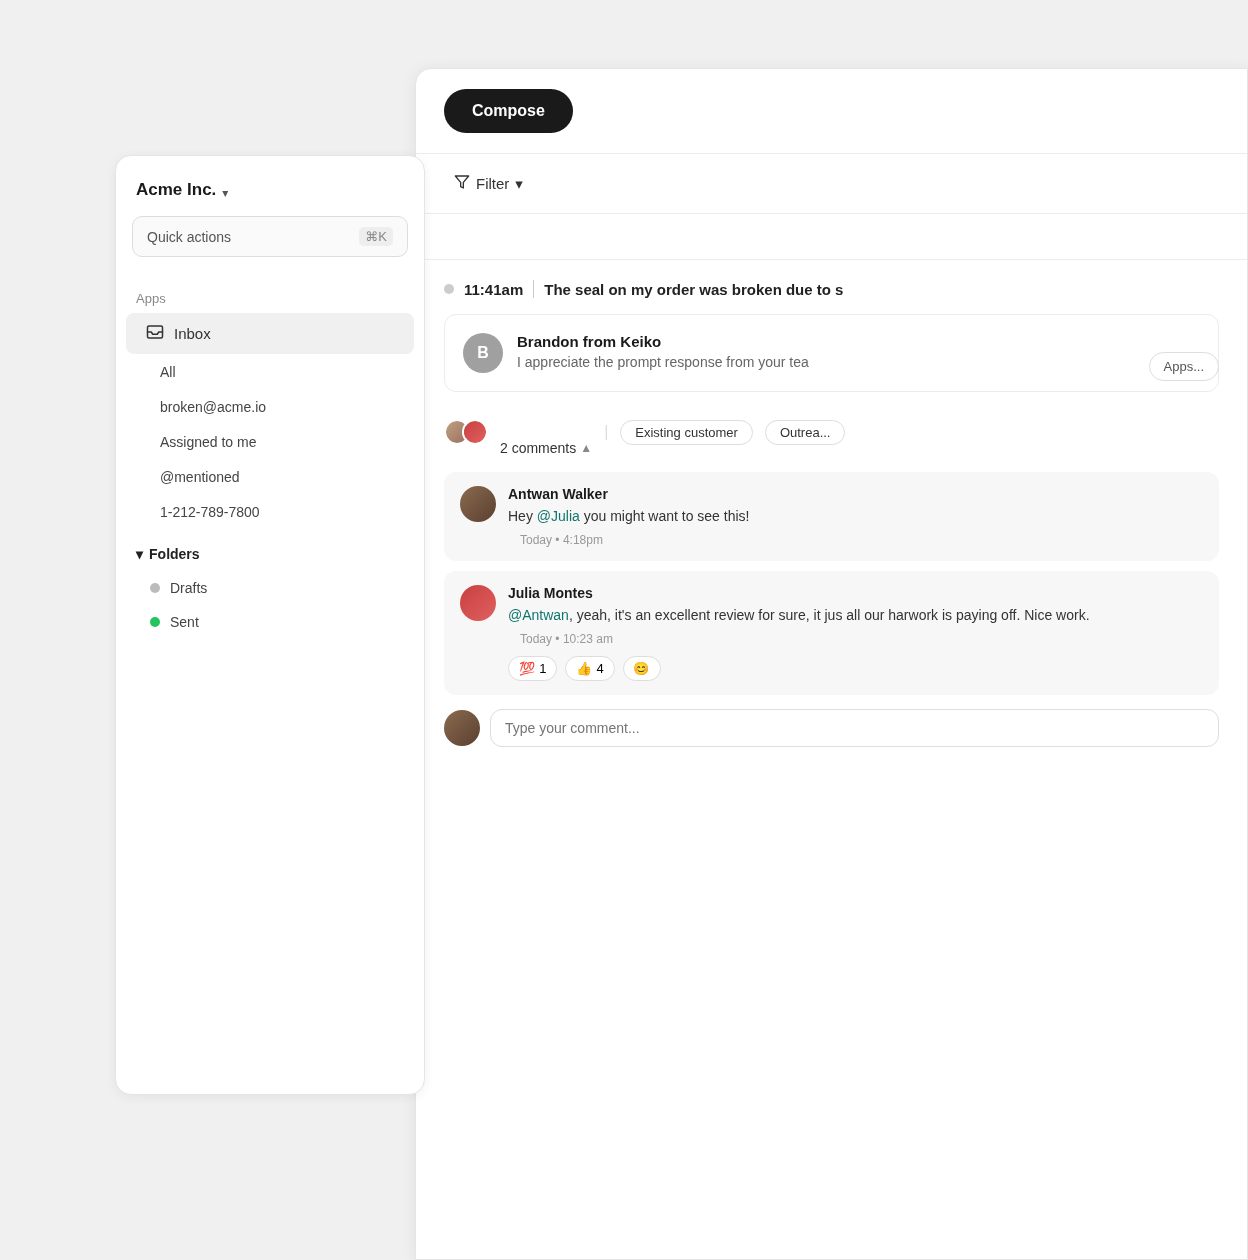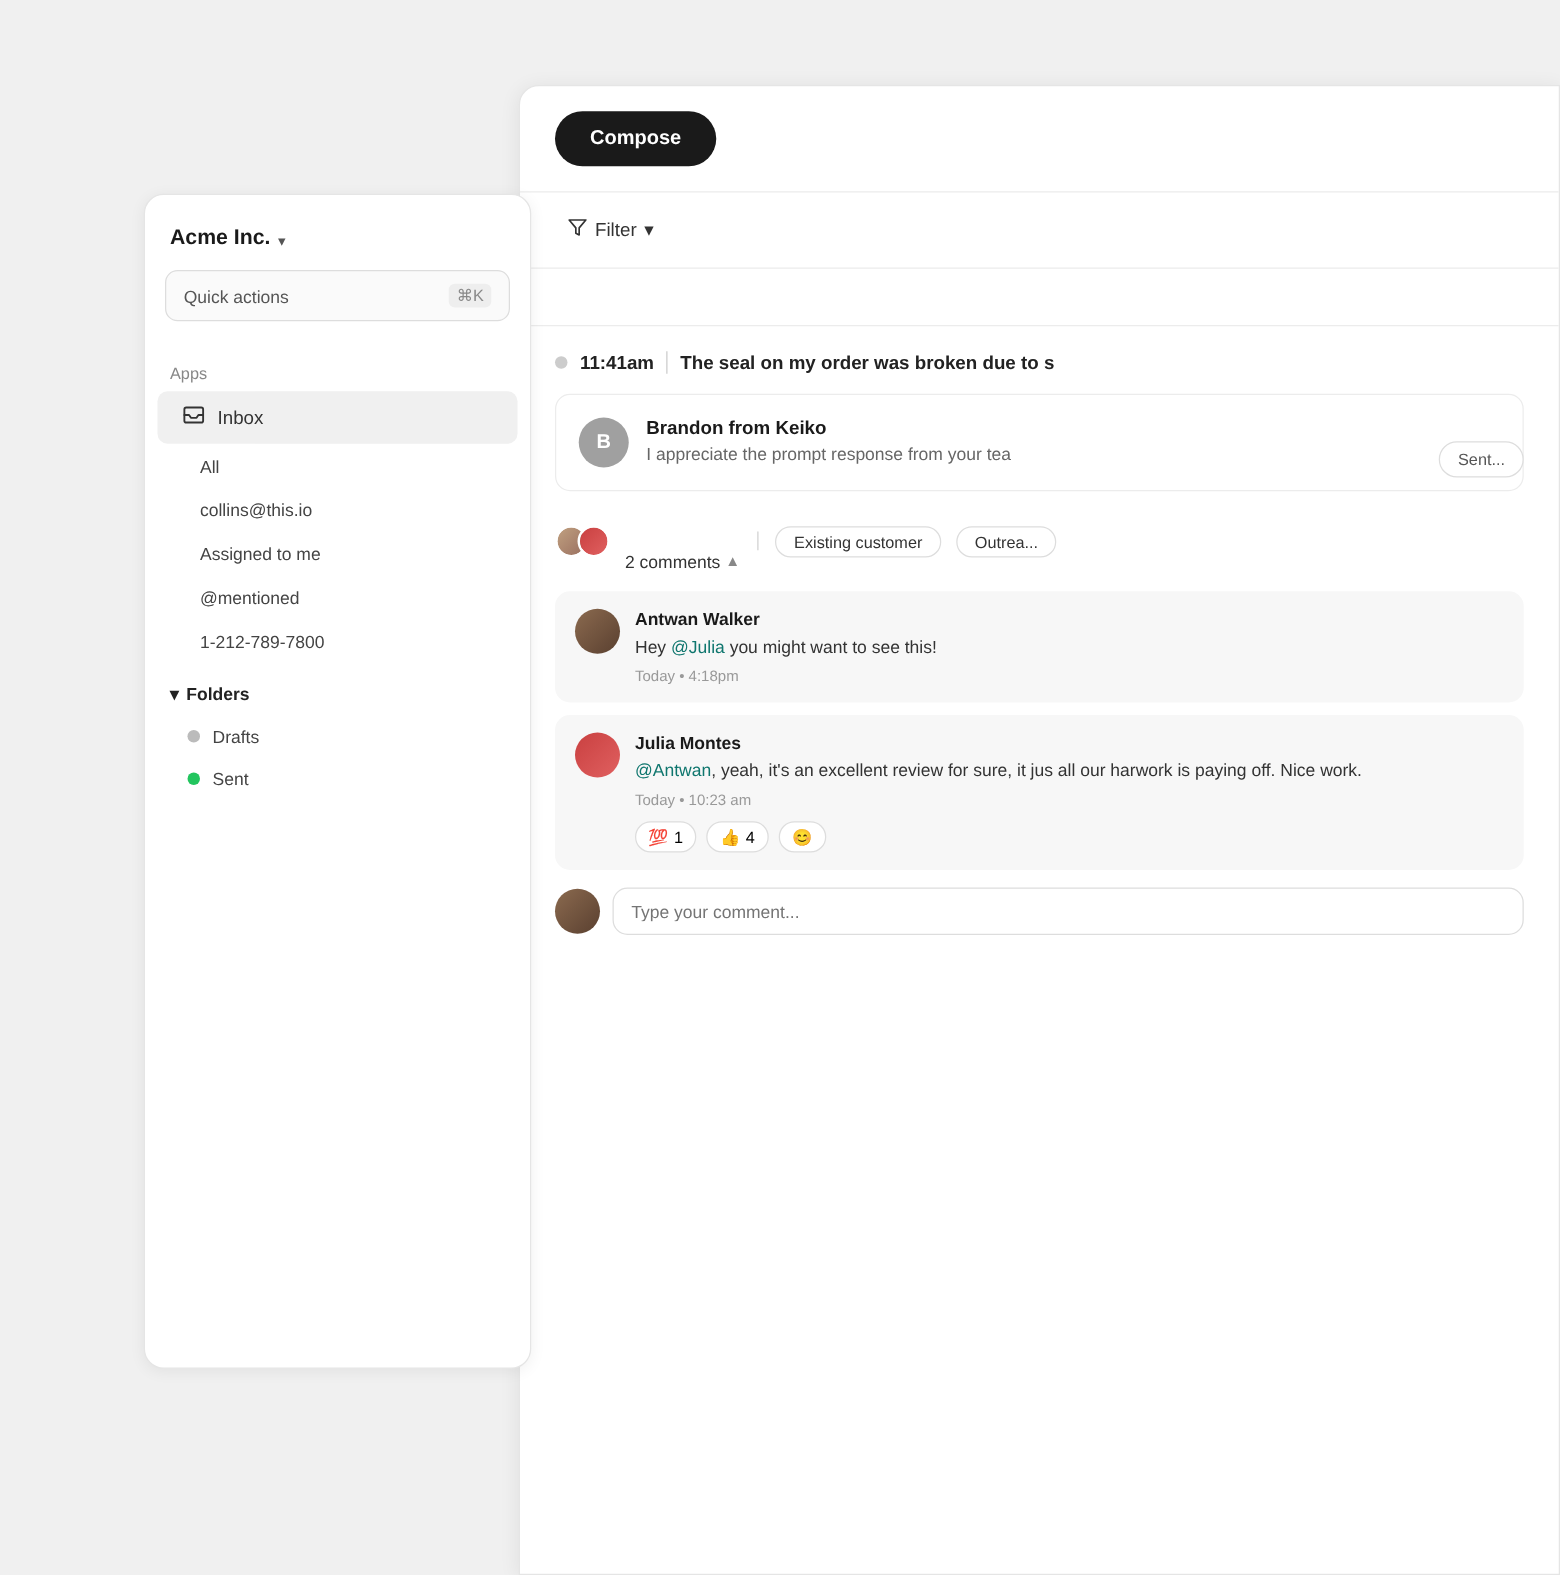--- a/index.html
+++ b/index.html
@@ -382,20 +382,21 @@
     }
 
     .mention {
       color: #0f766e;
     }
 
     .comment-time {
       font-size: 12px;
       color: #999;
       margin-top: 6px;
+      margin-left: 12px;
     }
 
     .reaction-row {
       display: flex;
       gap: 8px;
       margin-top: 10px;
     }
 
     .reaction-pill {
       border: 1px solid #ddd;
@@ -461,21 +462,21 @@
         <path d="M2 12h5l2 3h6l2-3h5"></path>
       </svg>
     </span>
     <span>Inbox</span>
   </div>
 
   <div class="sub-nav-item">
     <span>All</span>
   </div>
   <div class="sub-nav-item">
-    <span>collins@this.io</span>
+    <span>broken@acme.io</span>
   </div>
   <div class="sub-nav-item">
     <span>Assigned to me</span>
   </div>
   <div class="sub-nav-item">
     <span>@mentioned</span>
   </div>
   <div class="sub-nav-item">
     <span>1-212-789-7800</span>
   </div>
@@ -510,21 +511,21 @@
           <polygon points="22 3 2 3 10 12.46 10 19 14 21 14 12.46 22 3"></polygon>
         </svg>
       </span>
       <span>Filter</span>
       <span>▾</span>
     </div>
   </div>
 
   <div style="position:relative; border-bottom: 1px solid #ececec; height: 46px;">
     <div class="date-badge">
-      <span>Sent...</span>
+      <span>Apps...</span>
     </div>
   </div>
 
   <div class="conversation-area">
 
     <div class="message-time-row">
       <span class="time-indicator"></span>
       <span class="message-time">11:41am</span>
       <span class="message-divider"></span>
       <span class="message-subject">The seal on my order was broken due to s</span>

